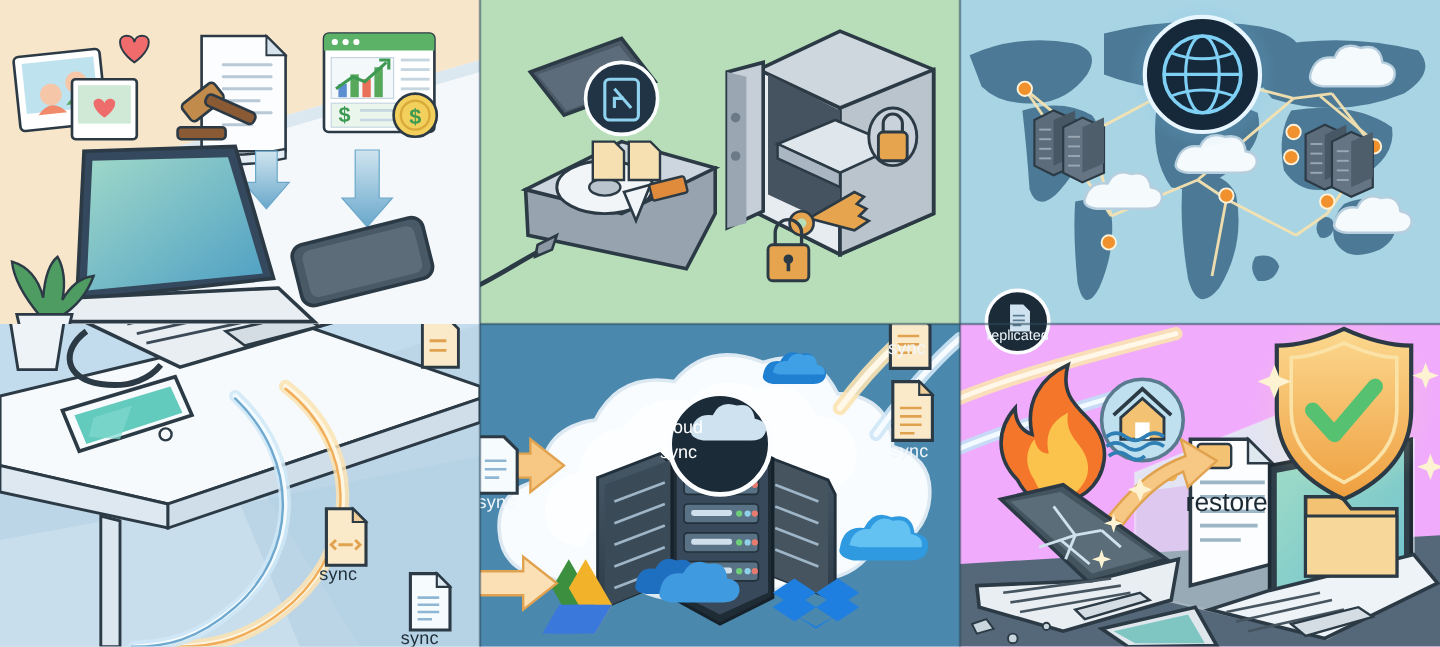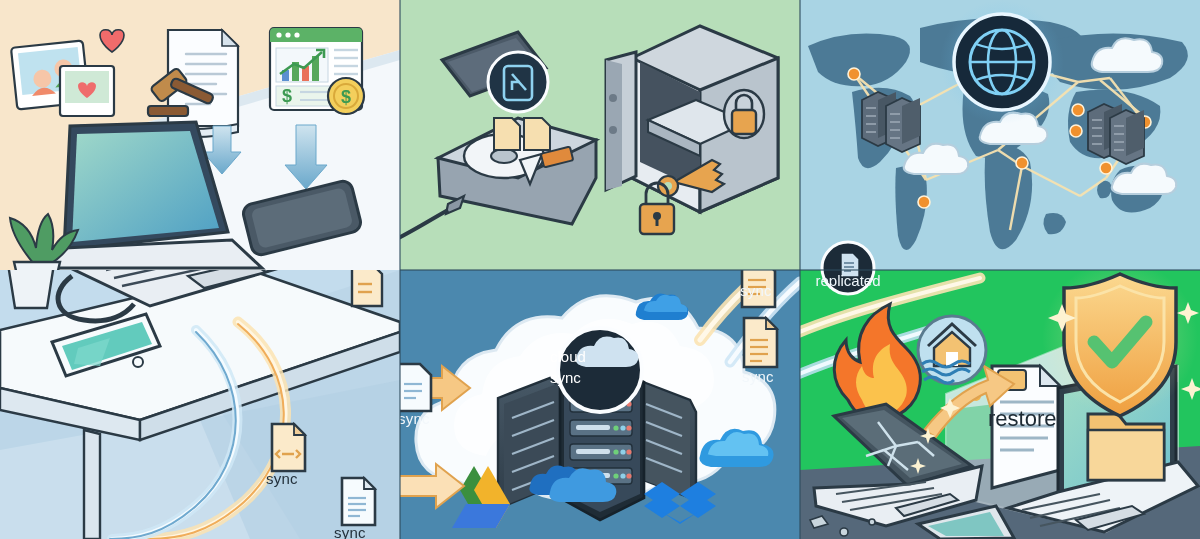--- a/index.html
+++ b/index.html
@@ -4,26 +4,26 @@
 <style>
   html,body{margin:0;padding:0;background:#fff;}
   body{font-family:"Liberation Sans",sans-serif;}
   .canvas{position:relative;width:1200px;height:539px;overflow:hidden;}
   .panel{position:absolute;overflow:hidden;}
   #p-tl{left:0;top:0;width:400px;height:270px;background:#f8e6cb;}
   #p-tm{left:400px;top:0;width:400px;height:270px;background:#b7deb9;}
   #p-tr{left:800px;top:0;width:400px;height:270px;background:#a9d4e4;}
   #p-bl{left:0;top:270px;width:400px;height:269px;background:#c3dced;}
   #p-bm{left:400px;top:270px;width:400px;height:269px;background:#4b88ae;}
-  #p-br{left:800px;top:270px;width:400px;height:269px;background:#22c55e;}
+  #p-br{left:800px;top:270px;width:400px;height:269px;background:#f0abfc;}
   .sv{position:absolute;left:0;top:0;}
   .cap{position:absolute;font-family:"Liberation Sans",sans-serif;color:#23313c;
        font-size:15px;letter-spacing:.2px;white-space:nowrap;}
   .cap-w{color:#f2f7fb;}
-  .badge-t{position:absolute;color:#eef6fb;font-size:15px;white-space:nowrap;text-align:center;}
+  .badge-t{position:absolute;color:#eef6fb;font-size:12px;white-space:nowrap;text-align:center;}
   .restore-t{position:absolute;color:#1e2a33;font-size:22px;white-space:nowrap;}
   .cs-t{position:absolute;color:#fff;font-size:15px;width:100px;}
   .seam{position:absolute;background:#2d4a5c;opacity:.55;}
 </style>
 </head>
 <body>
 
 <div class="canvas">
 
   <div class="panel" id="p-tl">

